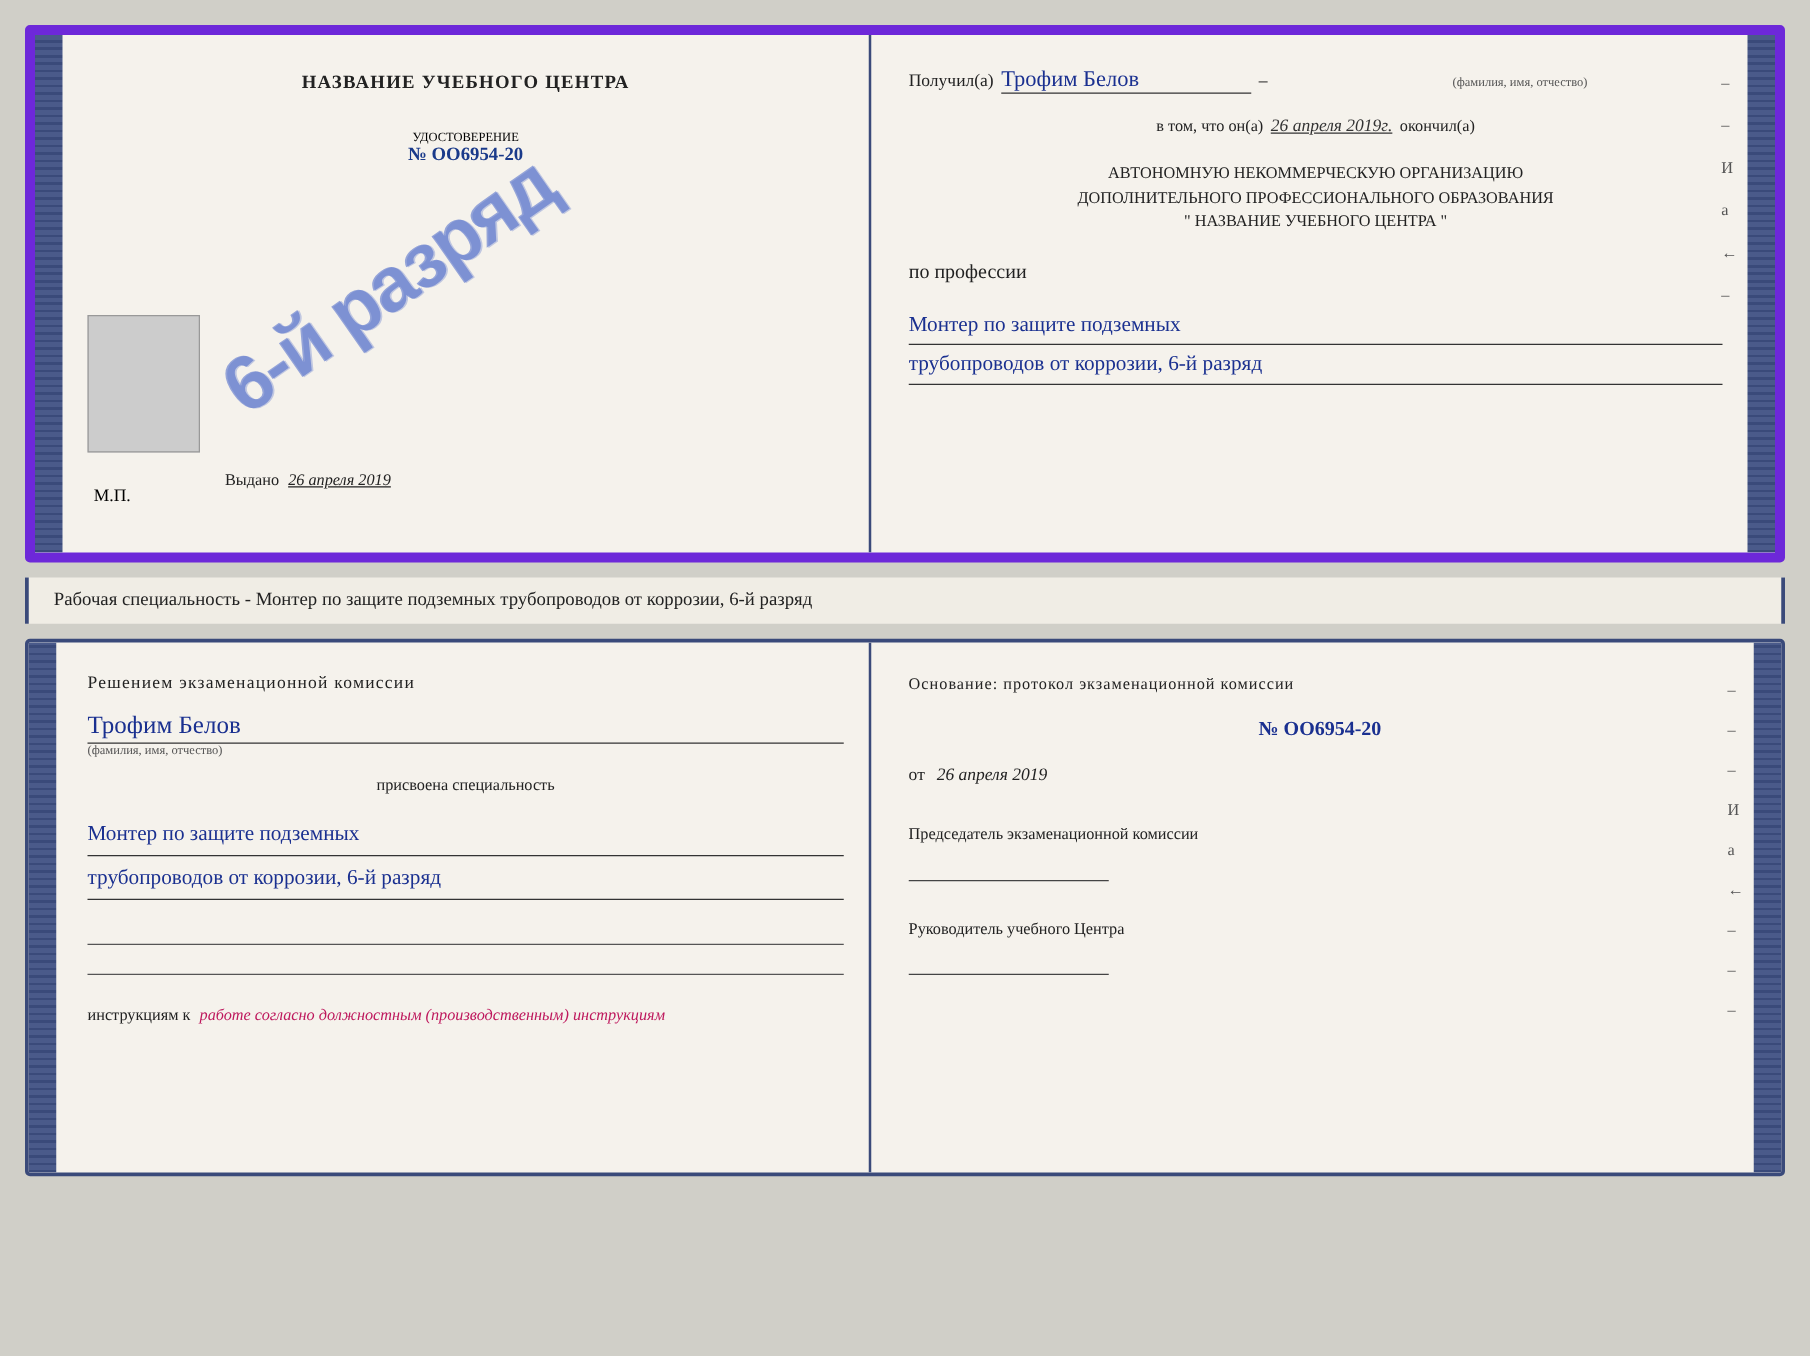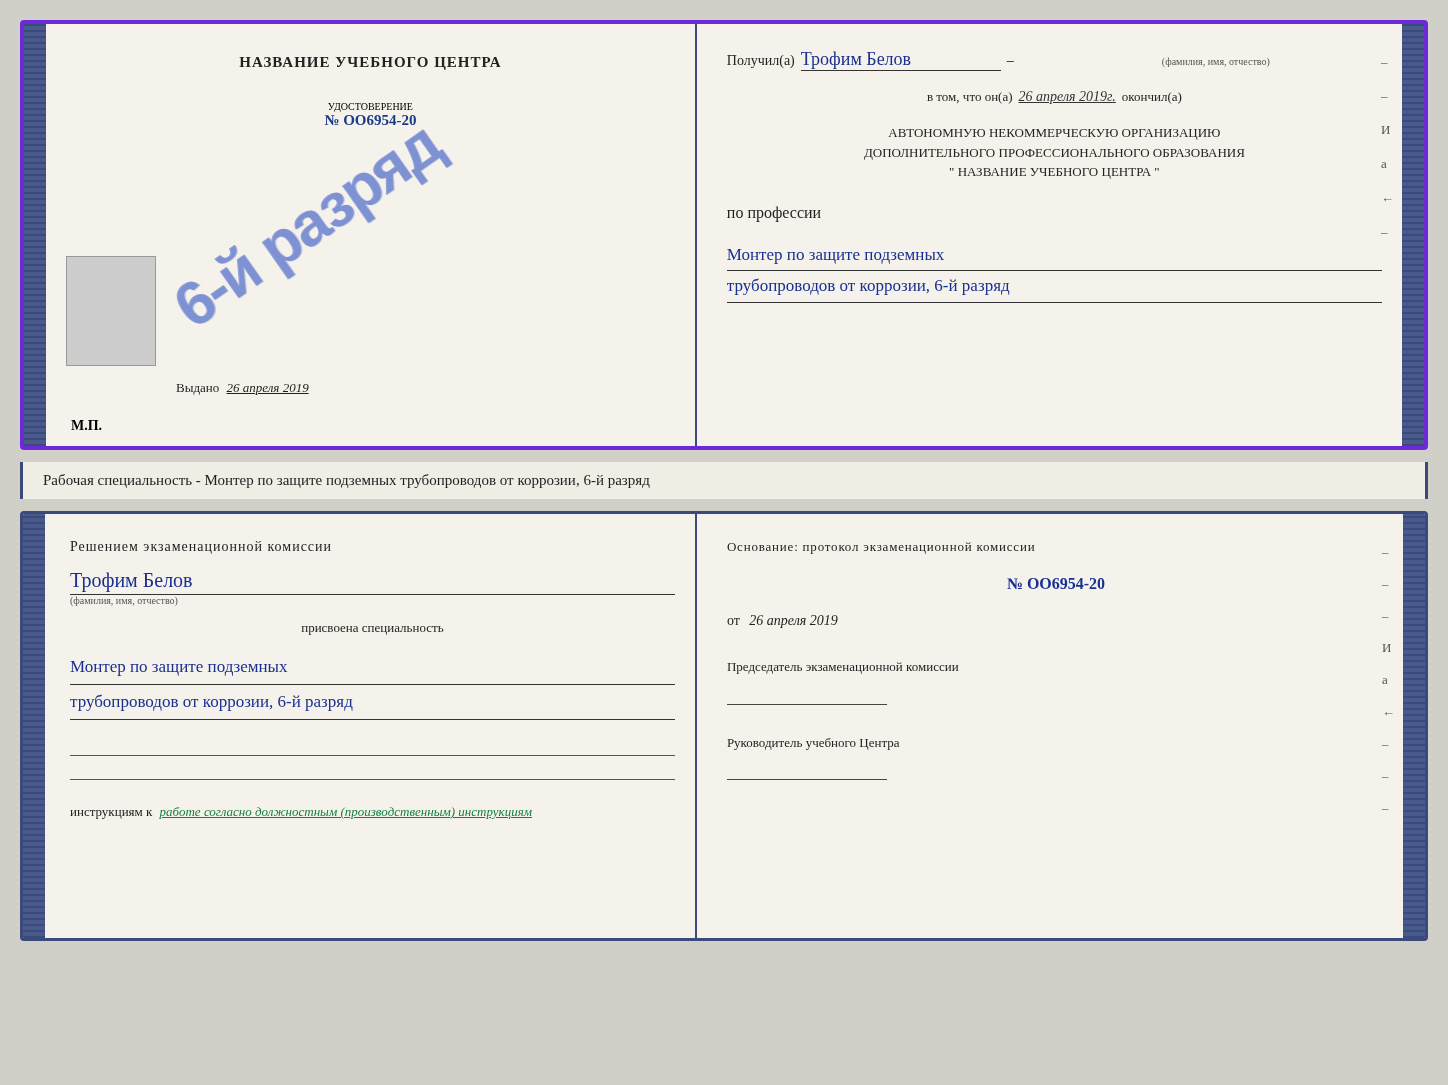--- a/index.html
+++ b/index.html
@@ -14,21 +14,21 @@
     .page-wrapper {
       display: flex;
       flex-direction: column;
       gap: 12px;
     }
 
     
     .certificate-top {
       display: flex;
       background: #f5f2ec;
-      border: 4px solid #6d28d9;
+      border: 8px solid #6d28d9;
       border-radius: 4px;
       min-height: 430px;
       overflow: hidden;
     }
 
     .cert-left {
       width: 48%;
       border-right: 2px solid #3a4a7a;
       padding: 30px 20px 20px 20px;
       position: relative;
@@ -109,24 +109,24 @@
     .vydano-block {
       position: absolute;
       bottom: 50px;
       left: 130px;
       font-size: 13px;
       color: #222;
     }
 
     .mp-label {
       position: absolute;
-      bottom: 12px;
+      bottom: 36px;
       left: 25px;
       font-size: 14px;
-      font-weight: bold;
+      font-weight: normal;
     }
 
     
     .poluchil-row {
       display: flex;
       align-items: baseline;
       gap: 6px;
       flex-wrap: wrap;
     }
 
@@ -283,22 +283,21 @@
     }
 
     .dopuskaetsya-block {
       margin-top: 10px;
       font-size: 13px;
       color: #222;
     }
 
     .work-handwritten {
       font-style: italic;
-      text-decoration: underline;
-      color: #15803d;
+      color: #be185d;
     }
 
     .osnovaniye-block {
       font-size: 13px;
       color: #222;
       letter-spacing: 0.8px;
     }
 
     .protocol-number {
       font-size: 16px;

